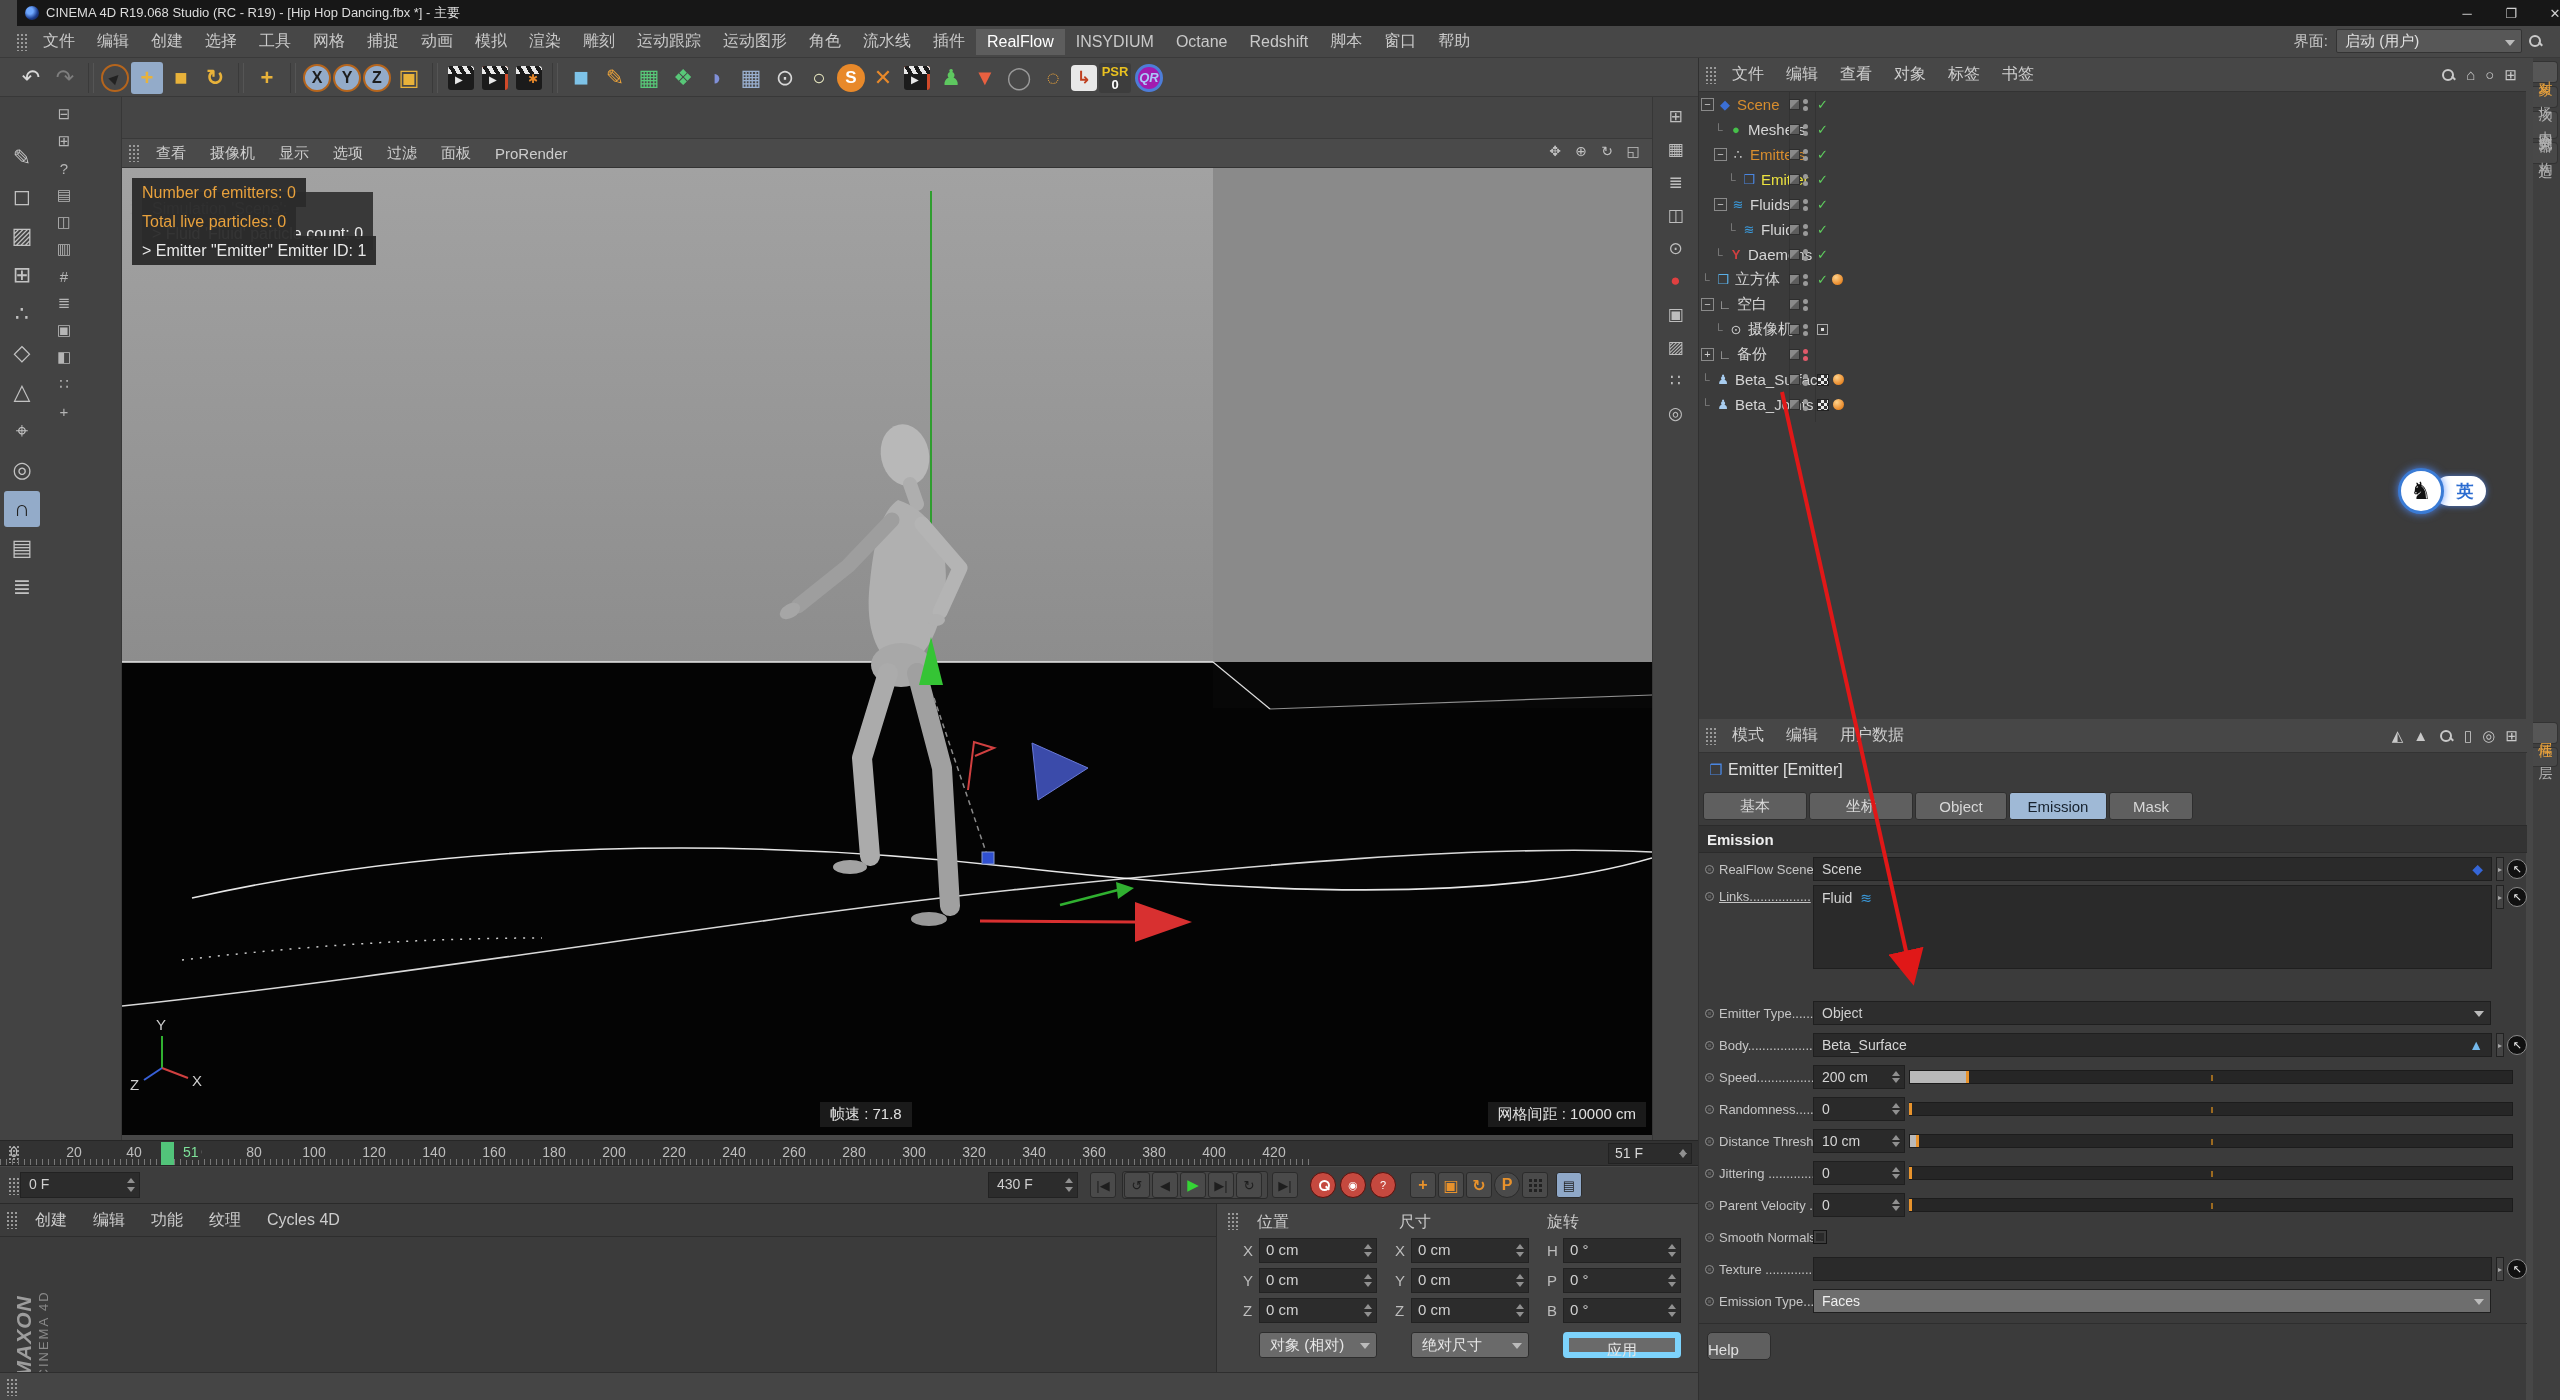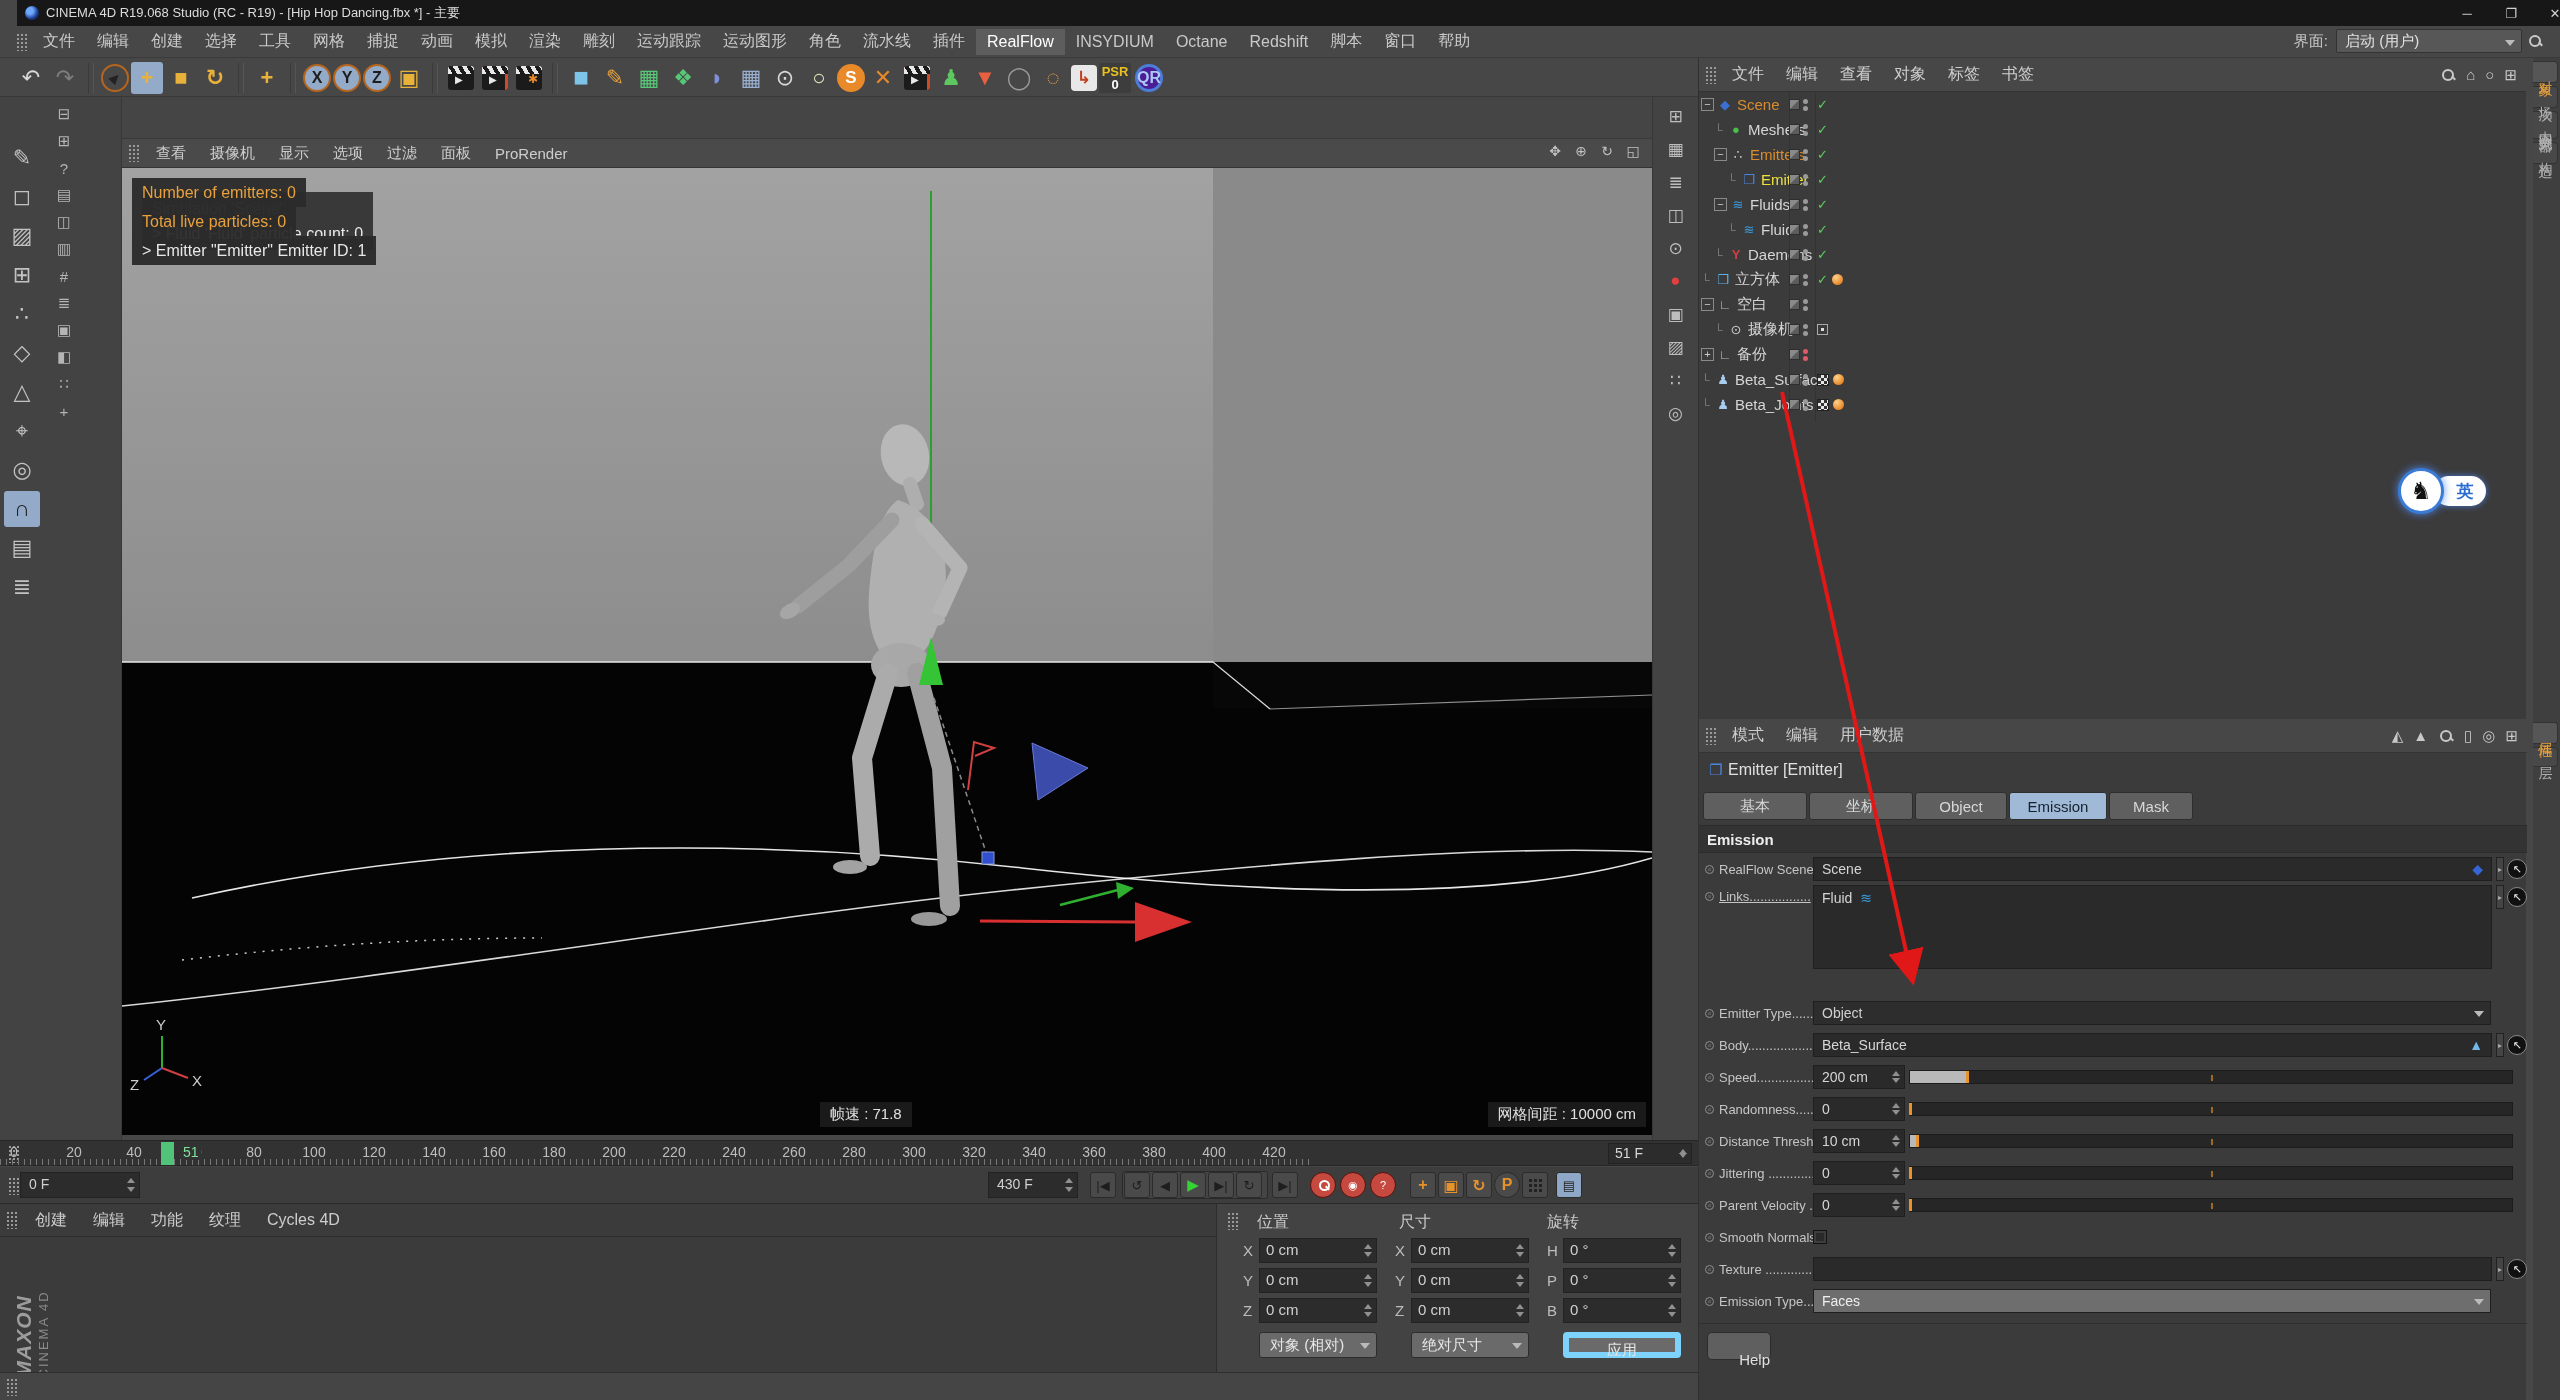--- a/index.html
+++ b/index.html
@@ -45,22 +45,22 @@
   .tsep { width:6px; height:30px; margin:0 6px; border-left:1px solid #3a3a3a; border-right:1px solid #555; }
   .clap { width:26px; height:24px; background:#1b1b1b; border-radius:3px; position:relative; overflow:hidden; }
   .clap::before { content:""; position:absolute; left:0; top:0; width:100%; height:8px;
                   background:repeating-linear-gradient(60deg,#e8e8e8 0 4px,#1b1b1b 4px 8px); }
   .clap::after { content:"▶"; position:absolute; left:7px; top:8px; font-size:10px; color:#e8e8e8; }
   .clap.red { box-shadow: inset -3px 3px 0 0 #d04a2a; }
   .clap.gear::after { content:"✱"; color:#e8892a; font-size:12px; left:12px; top:6px; }
   .psr { width:34px; height:30px; background:#3d3d3d; border-radius:3px; text-align:center; line-height:1; padding-top:2px; }
   .psr .l1 { color:#e8c020; font-weight:bold; font-size:13px; display:block; }
   .psr .l2 { color:#fff; font-weight:bold; font-size:13px; display:block; }
-  .qr { width:28px; height:28px; border:3px solid #4d7dd8; background:#4c1d95; border-radius:50%;
-        color:#aac8f8; font-weight:bold; font-size:16px; display:flex; align-items:center; justify-content:center; }
+  .qr { width:28px; height:28px; border:3px solid #4d7dd8; background:#a21caf; border-radius:50%;
+        color:#aac8f8; font-weight:bold; font-size:13px; display:flex; align-items:center; justify-content:center;font-style:italic; }
 
   
   .leftdock { position:absolute; left:0; top:97px; width:122px; height:1043px; background:#434343;
               border-right:1px solid #373737; }
   .dockcol1 { position:absolute; left:4px; top:40px; width:42px; }
   .dockcol2 { position:absolute; left:52px; top:2px; width:26px; }
   .dbtn { width:36px; height:36px; margin:3px 0; display:flex; align-items:center; justify-content:center;
           font-size:22px; color:#c2c2c2; border-radius:3px; }
   .dbtn.small { width:24px; height:24px; font-size:15px; margin:3px 0; color:#b5b5b5; }
   .dbtn.activebg { background:#93abc9; color:#222; }
@@ -196,21 +196,21 @@
   .sl-fill { position:absolute; left:0; top:0; height:100%; background:#b9b9b9; }
   .sl-mark { position:absolute; top:0; width:3px; height:100%; background:#e8932c; }
   .sl-mid { position:absolute; left:50%; top:4px; width:2px; height:6px; background:#9c6a20; }
   .pickwrap { display:flex; align-items:center; margin-left:4px; gap:3px; }
   .pick-strip { width:8px; height:24px; background:#444; border:1px solid #222; color:#aaa; font-size:8px;
                 display:flex; align-items:center; justify-content:center; }
   .pick-circ { width:20px; height:20px; border-radius:50%; background:#101010; border:1px solid #8a8a8a;
                color:#e8e8e8; font-size:11px; display:flex; align-items:center; justify-content:center; }
   .chk { width:14px; height:14px; background:#2a2a2a; border:1px solid #141414; box-shadow:inset 0 0 0 2px #3d3d3d; }
   .helpbtn { position:absolute; left:8px; width:64px; height:28px; background:#5f5f5f; border:1px solid #2c2c2c;
-             border-radius:5px; color:#e0e0e0; font-size:15px; text-align:right; padding-top:18px; }
+             border-radius:5px; color:#e0e0e0; font-size:15px; text-align:left; padding-top:8px; }
 
   
   .vtabs { position:absolute; left:2533px; top:58px; width:27px; height:1342px; background:#3f3f3f; }
   .vtab { writing-mode:vertical-rl; text-orientation:upright; font-size:14px; color:#b0b0b0; background:#484848;
           border:1px solid #333; border-left:none; border-radius:0 4px 4px 0; padding:8px 2px; margin:3px 0;
           letter-spacing:2px; display:block; width:25px; text-align:center; }
   .vtab.active { color:#e8a13c; background:#565656; }
 
   
   .annot { position:absolute; left:0; top:0; width:2560px; height:1400px; pointer-events:none; z-index:60; }

